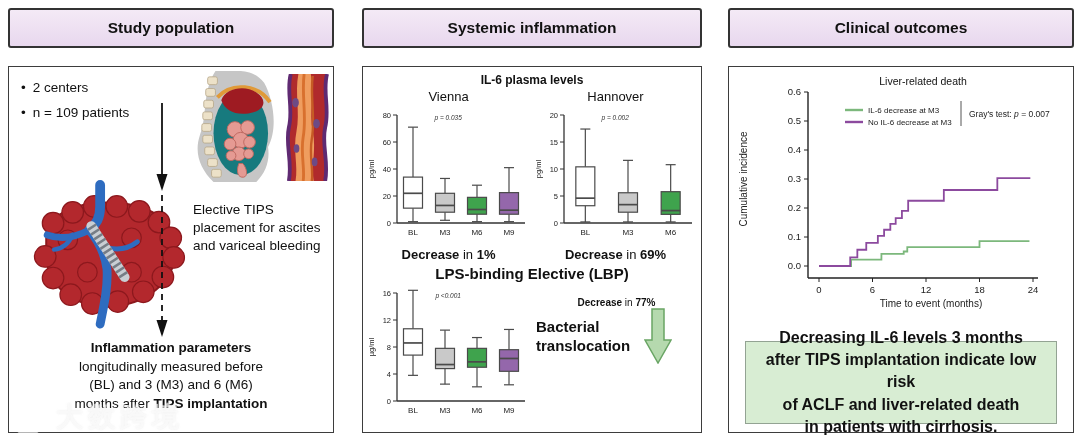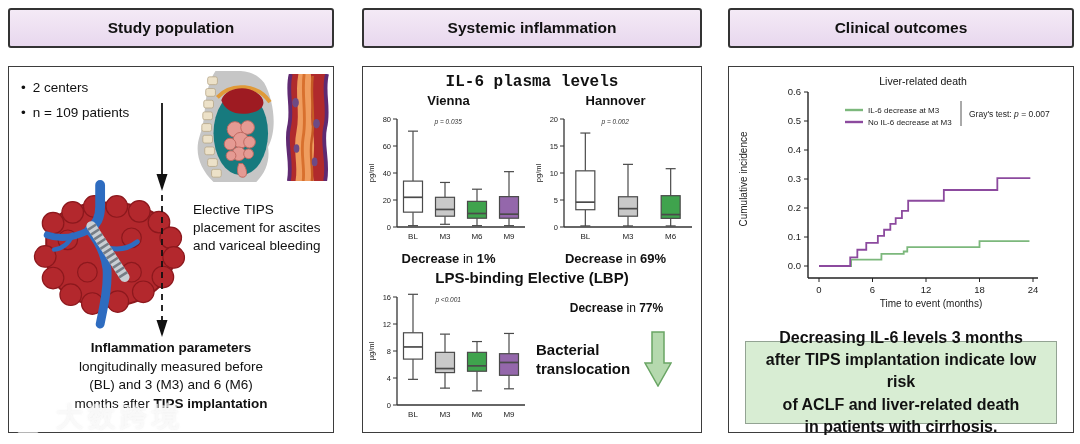--- a/index.html
+++ b/index.html
@@ -21,29 +21,29 @@
   .torso{position:absolute;left:178px;top:4px;}
   .vessel{position:absolute;left:272px;top:7px;}
   .arrow-solid{position:absolute;left:146px;top:36px;}
   .arrow-dashed{position:absolute;left:146px;top:128px;z-index:3;}
   .liver{position:absolute;left:4px;top:112px;z-index:2;}
   .tips-text{position:absolute;left:184px;top:134px;width:140px;font-size:13.5px;line-height:1.35;}
   .p1-bottom{position:absolute;left:6px;right:6px;top:272px;text-align:center;
     font-size:13.5px;line-height:1.38;white-space:pre-line;}
   
   .p2{display:flex;flex-direction:column;align-items:center;padding-top:6px;}
-  .big-title{font-size:16px;font-weight:bold;font-family:Liberation Mono, monospace;}
+  .big-title{font-size:12px;font-weight:bold;}
   .plots-row{display:flex;gap:4px;margin-top:2px;}
   .plot-group{display:flex;flex-direction:column;align-items:center;}
-  .plot-subtitle{font-size:13px;font-weight:bold;}
+  .plot-subtitle{font-size:13px;font-weight:normal;}
   .plot-footer{font-size:13px;margin-top:1px;}
   .lbp-title{font-size:15px;font-weight:bold;margin-top:3px;}
   .lbp-row{display:flex;width:100%;padding:0 4px;box-sizing:border-box;align-items:flex-start;}
   .lbp-right{flex:1;display:flex;flex-direction:column;padding-left:6px;padding-top:14px;}
-  .lbp-right .plot-footer{font-size:12px;align-self:center;margin-bottom:16px;}
+  .lbp-right .plot-footer{font-size:10px;align-self:center;margin-bottom:0;}
   .bact-row{display:flex;align-items:center;gap:14px;}
   .bact-text{font-size:15px;font-weight:bold;line-height:1.3;}
   
   .p3{display:flex;flex-direction:column;align-items:center;}
   .concl{position:absolute;left:16px;right:16px;top:274px;bottom:8px;background:#d8edd3;
     border:1.5px solid #93a393;display:flex;align-items:center;justify-content:center;
     text-align:center;font-weight:bold;font-size:16px;line-height:1.4;white-space:pre-line;
     padding:2px 8px;box-sizing:border-box;}
   
   .wm{position:absolute;left:8px;top:396px;z-index:9;display:flex;align-items:center;gap:4px;

